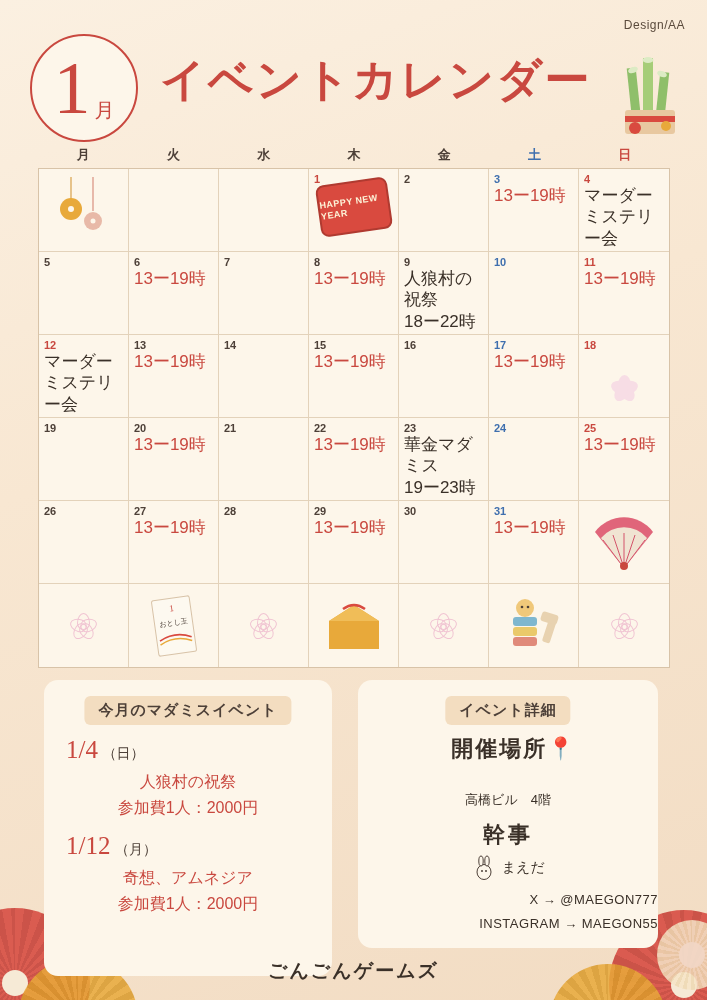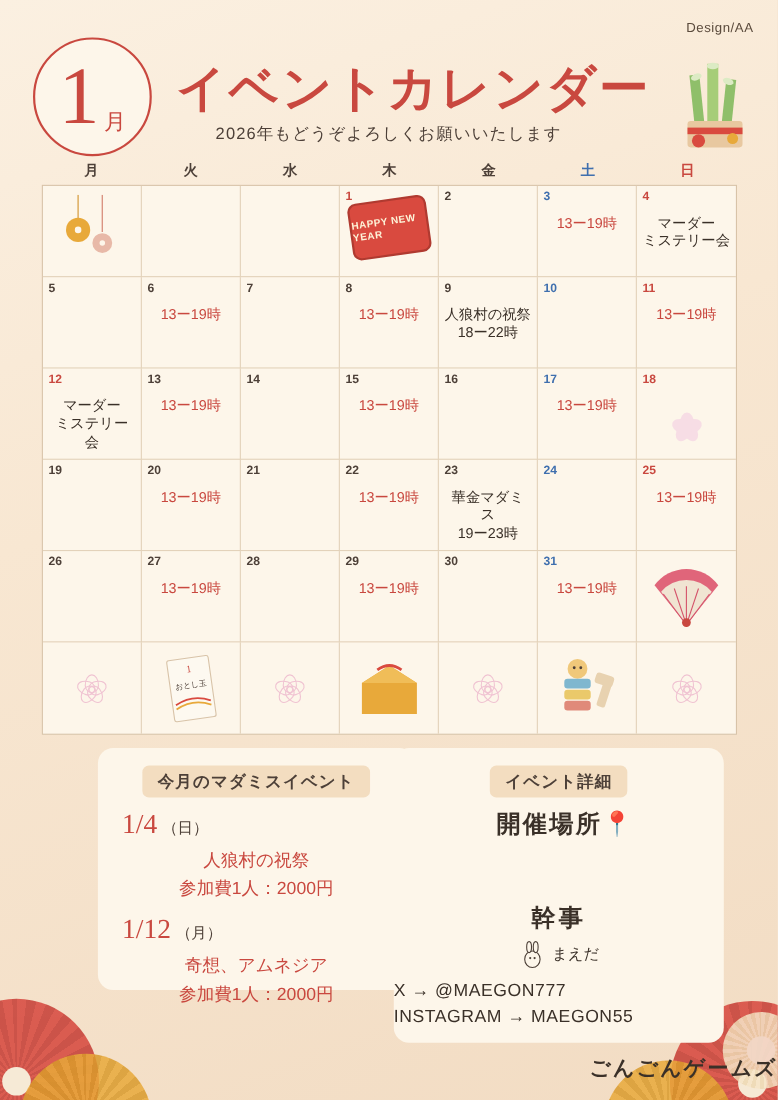--- a/index.html
+++ b/index.html
@@ -104,22 +104,22 @@
     position:relative;
     padding:4px 5px;
     overflow:hidden;
   }
   .cell:nth-child(7n) { border-right:none; }
   .cell:nth-last-child(-n+7) { border-bottom:none; }
   .daynum { font-size:11px; color:#4d4038; font-weight:700; }
   .daynum.sat { color:#3f6fae; }
   .daynum.sun { color:#c9483f; }
   .ev {
-    margin-top:10px; text-align:center;
-    font-size:13px; color:#c9483f; line-height:1.25;
+    text-align:left;
+    font-size:17px; color:#c9483f; line-height:1.25;
   }
   .ev.dark { color:#3a3028; }
   .ev .l2 { display:block; }
 
   
   .hny {
     position:absolute; left:50%; top:46%; transform:translate(-50%,-50%) rotate(-8deg);
     width:72px; height:52px;
     background:#d94a3f; border-radius:8px;
     border:2px solid #b03a30;
@@ -146,21 +146,21 @@
   .sakura i:nth-child(5){transform:rotate(288deg);}
   .sakura.pink i { background:#f7dde5; }
   .sakura.outline i { background:transparent; border:1.5px solid #f0c3d2; }
 
   
   .panel {
     position:absolute;
     background:#fdf6ea;
     border-radius:14px;
   }
-  .panel-left  { left:44px;  top:680px; width:288px; height:220px;margin-left:45px; }
+  .panel-left  { left:44px;  top:680px; width:288px; height:296px; }
   .panel-right { left:358px; top:680px; width:300px; height:268px; }
   .panel-head {
     position:absolute; left:50%; transform:translateX(-50%); top:16px;
     background:#f3ddc0; border-radius:6px;
     padding:5px 14px; font-size:15px; color:#4d4038; font-weight:700;
     letter-spacing:1px; white-space:nowrap;
   }
   .ev-date {
     font-size:25px; color:#c9483f; font-family:Liberation Serif, serif;
   }
@@ -172,24 +172,24 @@
     font-size:22px; color:#3a3028; font-weight:700; text-align:center;
     letter-spacing:2px;
     padding-left:12px;
   }
   .pin { color:#d94a3f; }
   .addr { font-size:13px; color:#3a3028; text-align:center; line-height:1.5; }
   .kanji-title {
     font-size:22px; color:#3a3028; font-weight:700; text-align:center;
     letter-spacing:3px;
   }
-  .sns { font-size:16px; color:#3a3028; text-align:left; letter-spacing:.5px; }
+  .sns { font-size:13px; color:#3a3028; text-align:right; letter-spacing:.5px; }
   .footer {
     position:absolute; left:0; right:0; bottom:16px;
-    text-align:right; font-size:19px; color:#3a3028; font-weight:700;
+    text-align:center; font-size:19px; color:#3a3028; font-weight:700;
     letter-spacing:2px;
   }
 </style>
 </head>
 <body>
 
 <div class="page">
 
   <div class="fan red corner-bl-1"></div>
   <div class="fan gold corner-bl-2"></div>
@@ -198,21 +198,20 @@
   <div class="fan cream corner-br-3"></div>
 
   <div class="design-credit">Design/AA</div>
 
   <div class="header">
     <div class="month-badge">
       <span class="month-num">1</span>
       <span class="month-kanji">月</span>
     </div>
     <div class="title">イベントカレンダー</div>
-    <div class="subtitle">2026年もどうぞよろしくお願いいたします</div>
     <svg class="kadomatsu" viewBox="0 0 58 88">
       <rect x="8" y="18" width="9" height="46" fill="#8fbf6a" transform="rotate(-6 12 40)"></rect>
       <rect x="22" y="8" width="10" height="58" fill="#a6cd78"></rect>
       <rect x="37" y="22" width="9" height="44" fill="#8fbf6a" transform="rotate(6 41 44)"></rect>
       <ellipse cx="12" cy="20" rx="5" ry="3" fill="#dcebc4" transform="rotate(-20 12 20)"></ellipse>
       <ellipse cx="27" cy="10" rx="5.5" ry="3" fill="#dcebc4"></ellipse>
       <ellipse cx="41" cy="24" rx="5" ry="3" fill="#dcebc4" transform="rotate(20 41 24)"></ellipse>
       <rect x="4" y="60" width="50" height="24" rx="3" fill="#e8c8a0"></rect>
       <rect x="4" y="66" width="50" height="6" fill="#d94a3f"></rect>
       <circle cx="14" cy="78" r="6" fill="#d94a3f"></circle>
@@ -458,20 +457,21 @@
     <div class="ev-name" style="position:absolute;left:0;right:0;top:188px;">奇想、アムネジア</div>
     <div class="ev-fee" style="position:absolute;left:0;right:0;top:214px;">参加費1人：2000円</div>
   </div>
 
   <div class="panel panel-right">
     <div class="panel-head">イベント詳細</div>
 
     <div class="place-title" style="position:absolute;left:0;right:0;top:54px;">
       <span>開催場所</span><span class="pin">📍</span>
     </div>
+    <div class="addr" style="position:absolute;left:0;right:0;top:110px;">高橋ビル　4階</div>
 
     <div class="kanji-title" style="position:absolute;left:0;right:0;top:140px;">幹事</div>
 
     <div style="position:absolute;left:0;right:0;top:175px;text-align:center;">
       <svg width="26" height="26" viewBox="0 0 26 26" style="vertical-align:middle">
         <ellipse cx="13" cy="17" rx="7" ry="7.5" fill="#fdf6ea" stroke="#4d4038" stroke-width="1"></ellipse>
         <ellipse cx="10" cy="6" rx="2.2" ry="5" fill="#fdf6ea" stroke="#4d4038" stroke-width="1"></ellipse>
         <ellipse cx="16" cy="6" rx="2.2" ry="5" fill="#fdf6ea" stroke="#4d4038" stroke-width="1"></ellipse>
         <circle cx="11" cy="16" r="1" fill="#4d4038"></circle>
         <circle cx="15" cy="16" r="1" fill="#4d4038"></circle>

